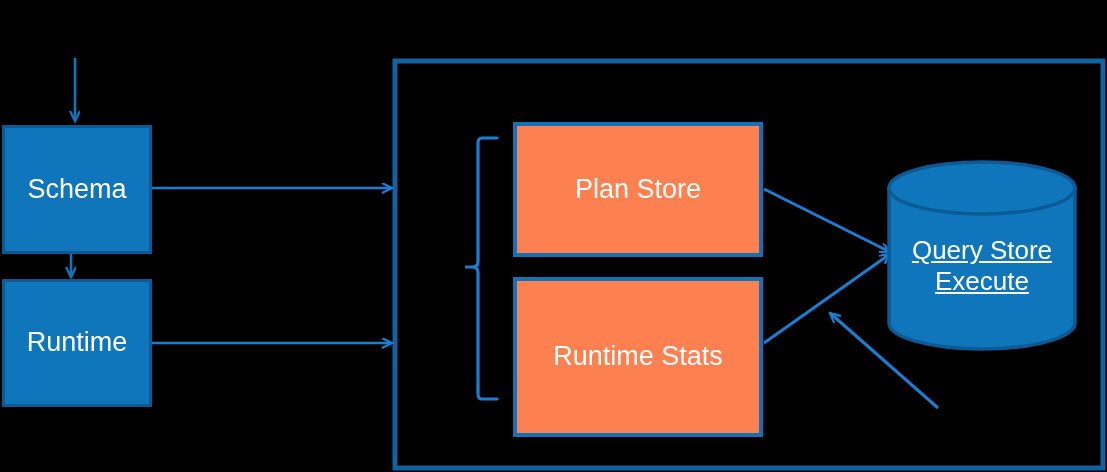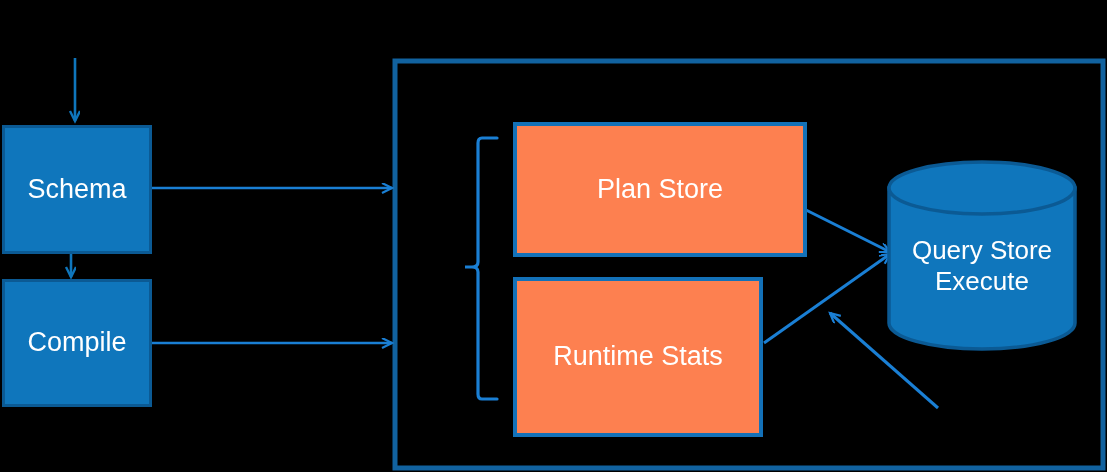--- a/index.html
+++ b/index.html
@@ -90,29 +90,29 @@
       <path d="M 889 188 L 889 323 A 93 26 0 0 0 1075 323 L 1075 188 Z" fill="#0f76bc" stroke="#0b5a94" stroke-width="3.5"></path>
       <ellipse cx="982" cy="188" rx="93" ry="26" fill="#0f76bc" stroke="#0b5a94" stroke-width="3.5"></ellipse>
     </g>
   </svg>
 
   <div class="node-box blue-box" style="left:2px; top:125px; width:150px; height:129px;">
     <span>Schema</span>
   </div>
 
   <div class="node-box blue-box" style="left:2px; top:279px; width:150px; height:128px;">
-    <span>Compile</span>
+    <span>Runtime</span>
   </div>
 
-  <div class="node-box orange-box" style="left:513px; top:122px; width:294px; height:135px;">
+  <div class="node-box orange-box" style="left:513px; top:122px; width:250px; height:135px;">
     <span>Plan Store</span>
   </div>
 
   <div class="node-box orange-box" style="left:513px; top:277px; width:250px; height:160px;">
     <span>Runtime Stats</span>
   </div>
 
-  <div class="cyl-label" style="left:889px; top:235px; width:186px;">
+  <div class="cyl-label" style="left:889px; top:235px; width:186px;text-decoration:underline;">
     <div>Query Store</div>
     <div>Execute</div>
   </div>
 
 </div>
 
 </body></html>

